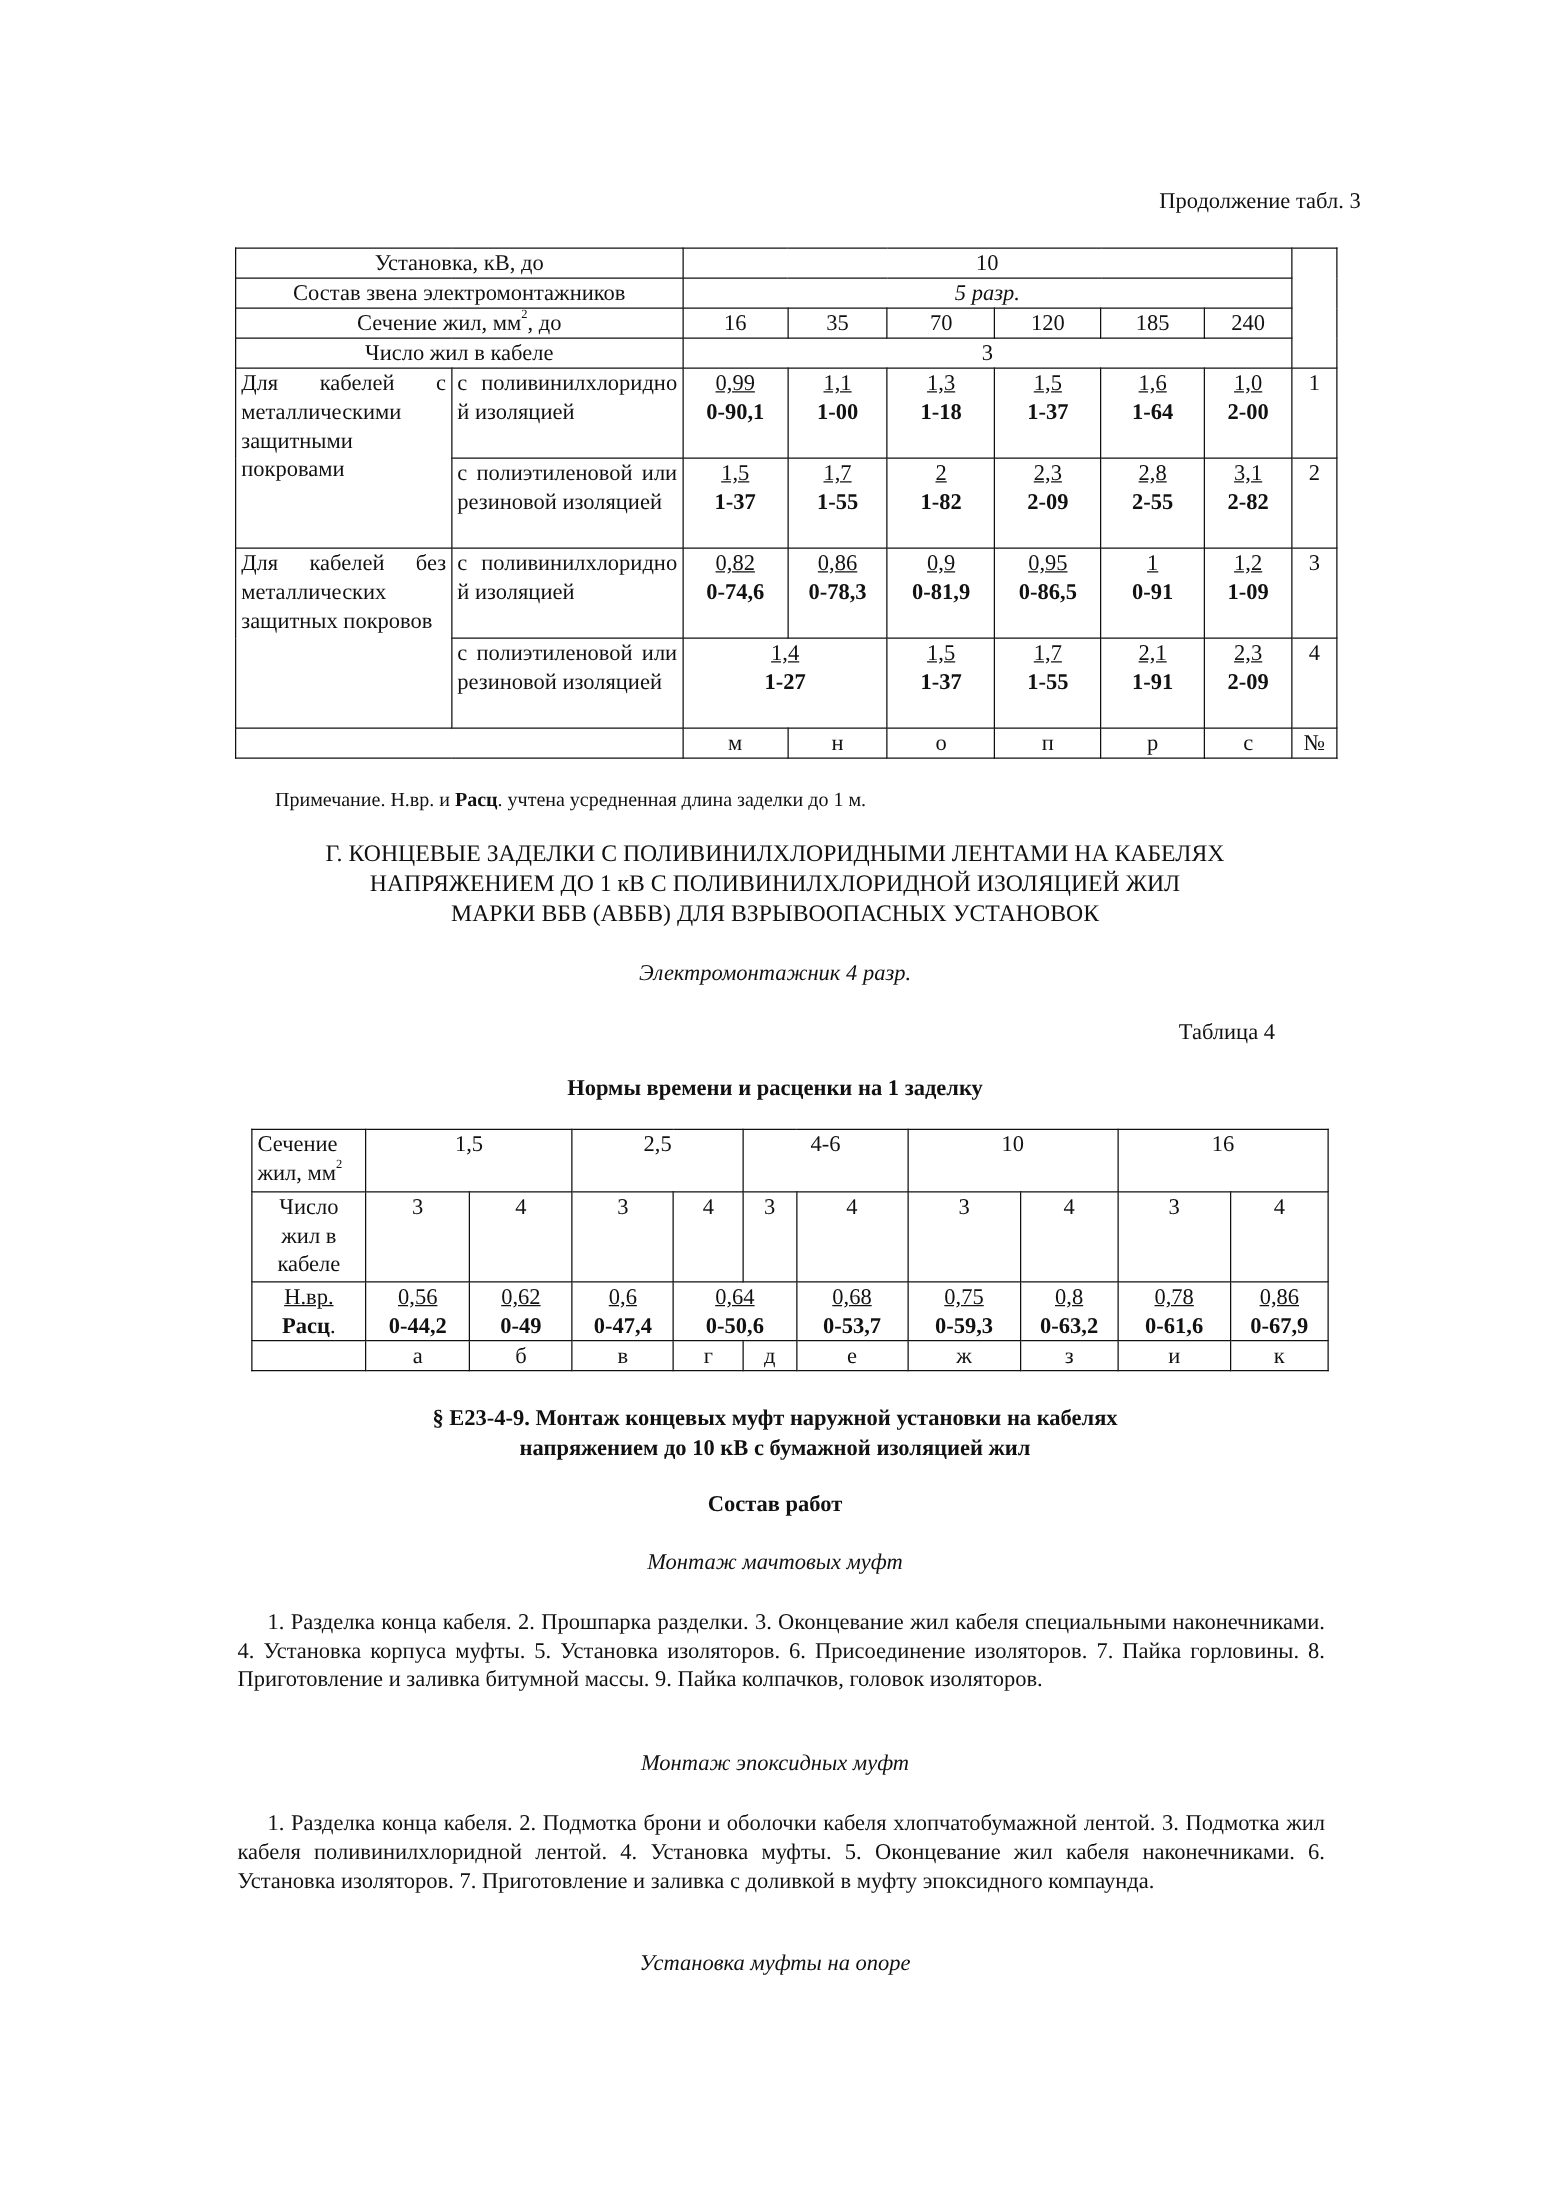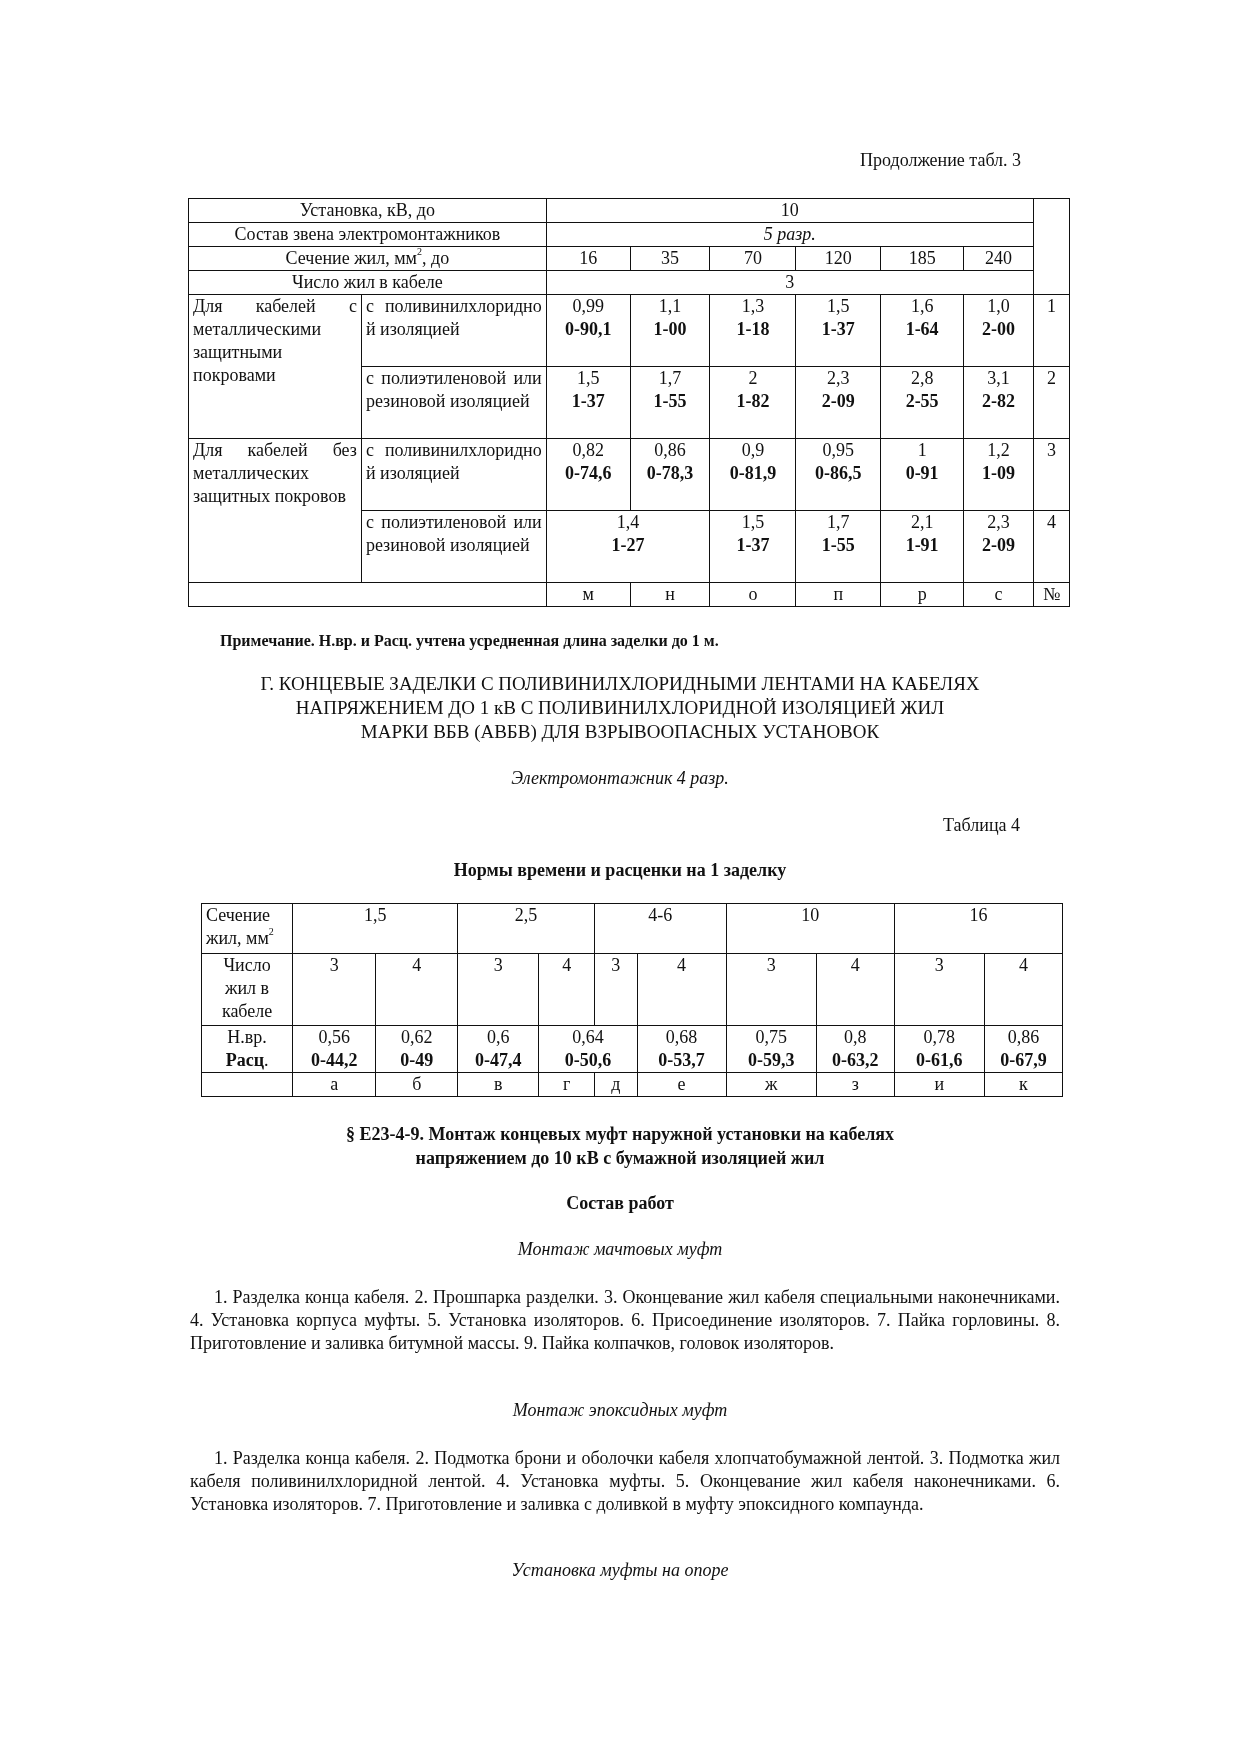--- a/index.html
+++ b/index.html
@@ -4,33 +4,33 @@
 <style>
   html, body { margin: 0; padding: 0; background: #ffffff; }
   body { width: 1240px; height: 1755px; position: relative; font-family: "Liberation Serif", serif; color: #111; font-size: 18px; }
   .page { position: absolute; left: 0; top: 0; width: 1240px; height: 1755px; }
   .abs { position: absolute; }
   .center { text-align: center; }
   table { border-collapse: collapse; position: absolute; font-size: 18px; }
   td { border: 1.5px solid #111; padding: 0 4px; vertical-align: top; line-height: 23px; }
   .c { text-align: center; }
   .j { text-align: justify; text-align-last: justify; }
-  .u { }
+  .u { text-decoration: underline; }
   .b { font-weight: bold; }
   .i { font-style: italic; }
   .para { position: absolute; left: 190px; width: 870px; text-align: justify; line-height: 23px; font-size: 18px; }
   .note { font-size: 16px; }
   sup { font-size: 10px; vertical-align: top; line-height: 10px; }
 </style>
 </head>
 <body>
 
 <div class="page">
 
-  <div class="abs" style="left:860px; top:150px; width:200px; text-align:left;">Продолжение табл. 3</div>
+  <div class="abs" style="left:908px; top:150px; width:200px; text-align:center;">Продолжение табл. 3</div>
 
   <table style="left:188px; top:198px; width:882px;">
     <colgroup>
       <col style="width:173px">
         <col style="width:185px">
       <col style="width:84px">
         <col style="width:80px">
         <col style="width:86px">
         <col style="width:85px">
         <col style="width:83px">
@@ -180,21 +180,21 @@
       <td class="c">н</td>
       <td class="c">о</td>
       <td class="c">п</td>
       <td class="c">р</td>
       <td class="c">с</td>
       <td class="c">№</td>
     </tr>
   </tbody>
     </table>
 
-  <div class="abs note" style="left:220px; top:632px;font-weight:bold;">
+  <div class="abs note" style="left:220px; top:632px;">
     <span>Примечание. Н.вр. и </span><b>Расц</b><span>. учтена усредненная длина заделки до 1 м.</span>
   </div>
 
   <div class="abs center" style="left:180px; top:672px; width:880px; line-height:24px; font-size:19px;">
     <div>Г. КОНЦЕВЫЕ ЗАДЕЛКИ С ПОЛИВИНИЛХЛОРИДНЫМИ ЛЕНТАМИ НА КАБЕЛЯХ</div>
     <div>НАПРЯЖЕНИЕМ ДО 1 кВ С ПОЛИВИНИЛХЛОРИДНОЙ ИЗОЛЯЦИЕЙ ЖИЛ</div>
     <div>МАРКИ ВБВ (АВБВ) ДЛЯ ВЗРЫВООПАСНЫХ УСТАНОВОК</div>
   </div>
 
   <div class="abs center i" style="left:180px; top:768px; width:880px;">Электромонтажник 4 разр.</div>

